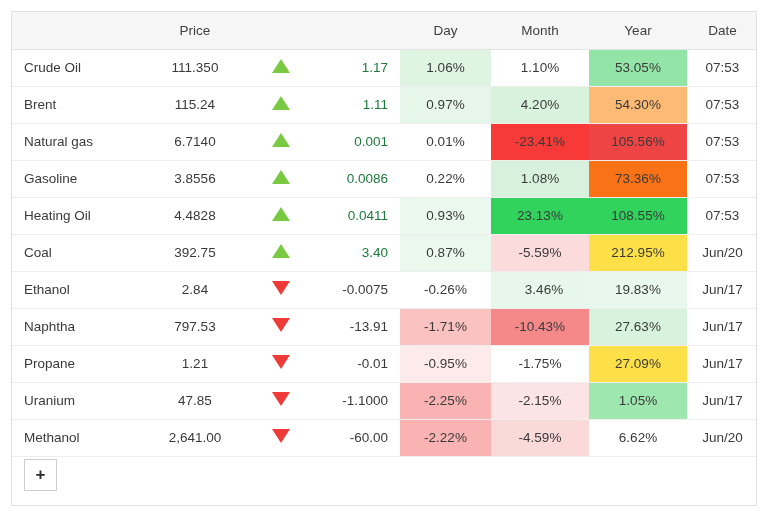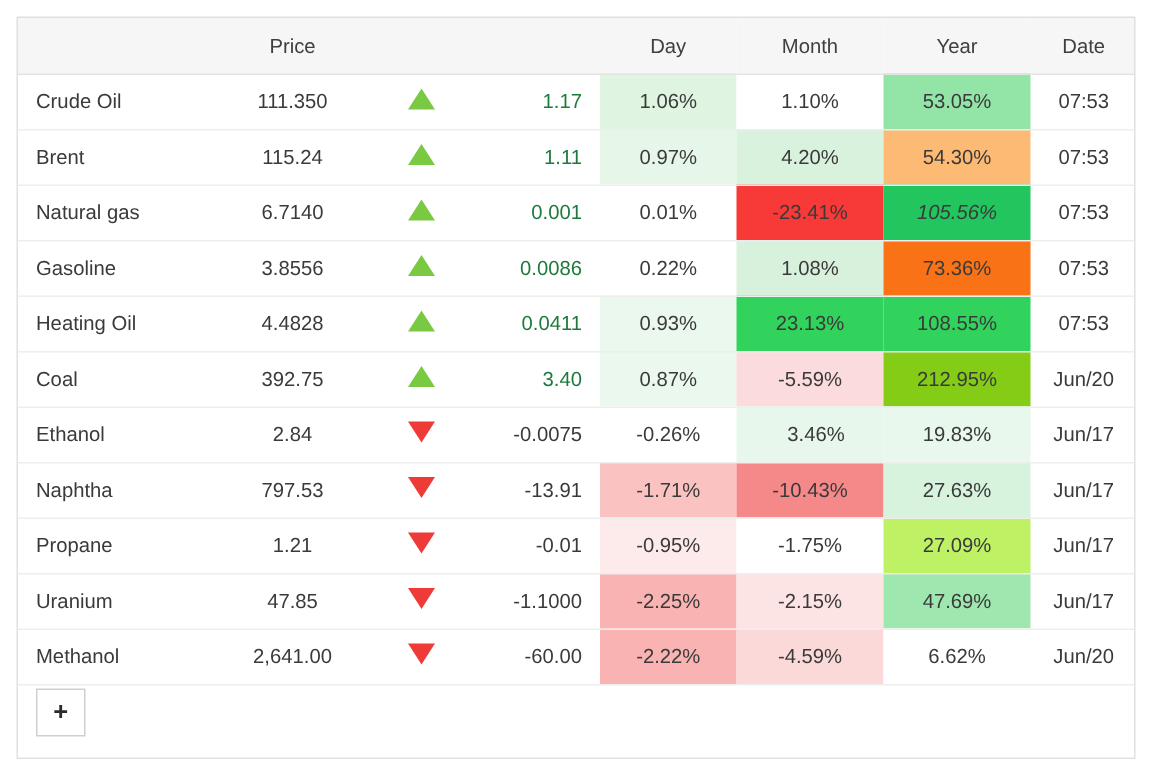--- a/index.html
+++ b/index.html
@@ -176,21 +176,21 @@
             <td class="c-pct" style="background: #fdba74;">54.30%</td>
             <td class="c-date">07:53</td>
           </tr>
           <tr>
             <td class="c-name">Natural gas</td>
             <td class="c-price">6.7140</td>
             <td class="c-arrow"><span class="tri up"></span></td>
             <td class="c-chg up">0.001</td>
             <td class="c-pct" style="background: rgb(255, 255, 255);">0.01%</td>
             <td class="c-pct" style="background: rgb(247, 58, 55);">-23.41%</td>
-            <td class="c-pct" style="background: #22c55e; font-style: italic;">105.56%</td>
+            <td class="c-pct" style="background: #ef4444;">105.56%</td>
             <td class="c-date">07:53</td>
           </tr>
           <tr>
             <td class="c-name">Gasoline</td>
             <td class="c-price">3.8556</td>
             <td class="c-arrow"><span class="tri up"></span></td>
             <td class="c-chg up">0.0086</td>
             <td class="c-pct" style="background: rgb(255, 255, 255);">0.22%</td>
             <td class="c-pct" style="background: rgb(216, 241, 221);">1.08%</td>
             <td class="c-pct" style="background: #f97316;">73.36%</td>
@@ -206,21 +206,21 @@
             <td class="c-pct" style="background: rgb(49, 211, 92);">108.55%</td>
             <td class="c-date">07:53</td>
           </tr>
           <tr>
             <td class="c-name">Coal</td>
             <td class="c-price">392.75</td>
             <td class="c-arrow"><span class="tri up"></span></td>
             <td class="c-chg up">3.40</td>
             <td class="c-pct" style="background: rgb(234, 248, 237);">0.87%</td>
             <td class="c-pct" style="background: rgb(251, 219, 219);">-5.59%</td>
-            <td class="c-pct" style="background: #84cc16;">212.95%</td>
+            <td class="c-pct" style="background: #fde047;">212.95%</td>
             <td class="c-date">Jun/20</td>
           </tr>
           <tr>
             <td class="c-name">Ethanol</td>
             <td class="c-price">2.84</td>
             <td class="c-arrow"><span class="tri down"></span></td>
             <td class="c-chg down">-0.0075</td>
             <td class="c-pct" style="background: rgb(255, 255, 255);">-0.26%</td>
             <td class="c-pct" style="background: rgb(232, 247, 236); padding-left: 20px;">3.46%</td>
             <td class="c-pct" style="background: rgb(233, 248, 236);">19.83%</td>
@@ -236,31 +236,31 @@
             <td class="c-pct" style="background: rgb(215, 243, 222);">27.63%</td>
             <td class="c-date">Jun/17</td>
           </tr>
           <tr>
             <td class="c-name">Propane</td>
             <td class="c-price">1.21</td>
             <td class="c-arrow"><span class="tri down"></span></td>
             <td class="c-chg down">-0.01</td>
             <td class="c-pct" style="background: rgb(253, 234, 234);">-0.95%</td>
             <td class="c-pct" style="background: rgb(255, 255, 255);">-1.75%</td>
-            <td class="c-pct" style="background: #bef264;">27.09%</td>
+            <td class="c-pct" style="background: #fde047;">27.09%</td>
             <td class="c-date">Jun/17</td>
           </tr>
           <tr>
             <td class="c-name">Uranium</td>
             <td class="c-price">47.85</td>
             <td class="c-arrow"><span class="tri down"></span></td>
             <td class="c-chg down">-1.1000</td>
             <td class="c-pct" style="background: rgb(249, 179, 179);">-2.25%</td>
             <td class="c-pct" style="background: rgb(252, 228, 228);">-2.15%</td>
-            <td class="c-pct" style="background: rgb(158, 232, 176);">47.69%</td>
+            <td class="c-pct" style="background: rgb(158, 232, 176);">1.05%</td>
             <td class="c-date">Jun/17</td>
           </tr>
           <tr>
             <td class="c-name">Methanol</td>
             <td class="c-price">2,641.00</td>
             <td class="c-arrow"><span class="tri down"></span></td>
             <td class="c-chg down">-60.00</td>
             <td class="c-pct" style="background: rgb(249, 179, 179);">-2.22%</td>
             <td class="c-pct" style="background: rgb(251, 217, 217);">-4.59%</td>
             <td class="c-pct" style="background: rgb(255, 255, 255);">6.62%</td>

